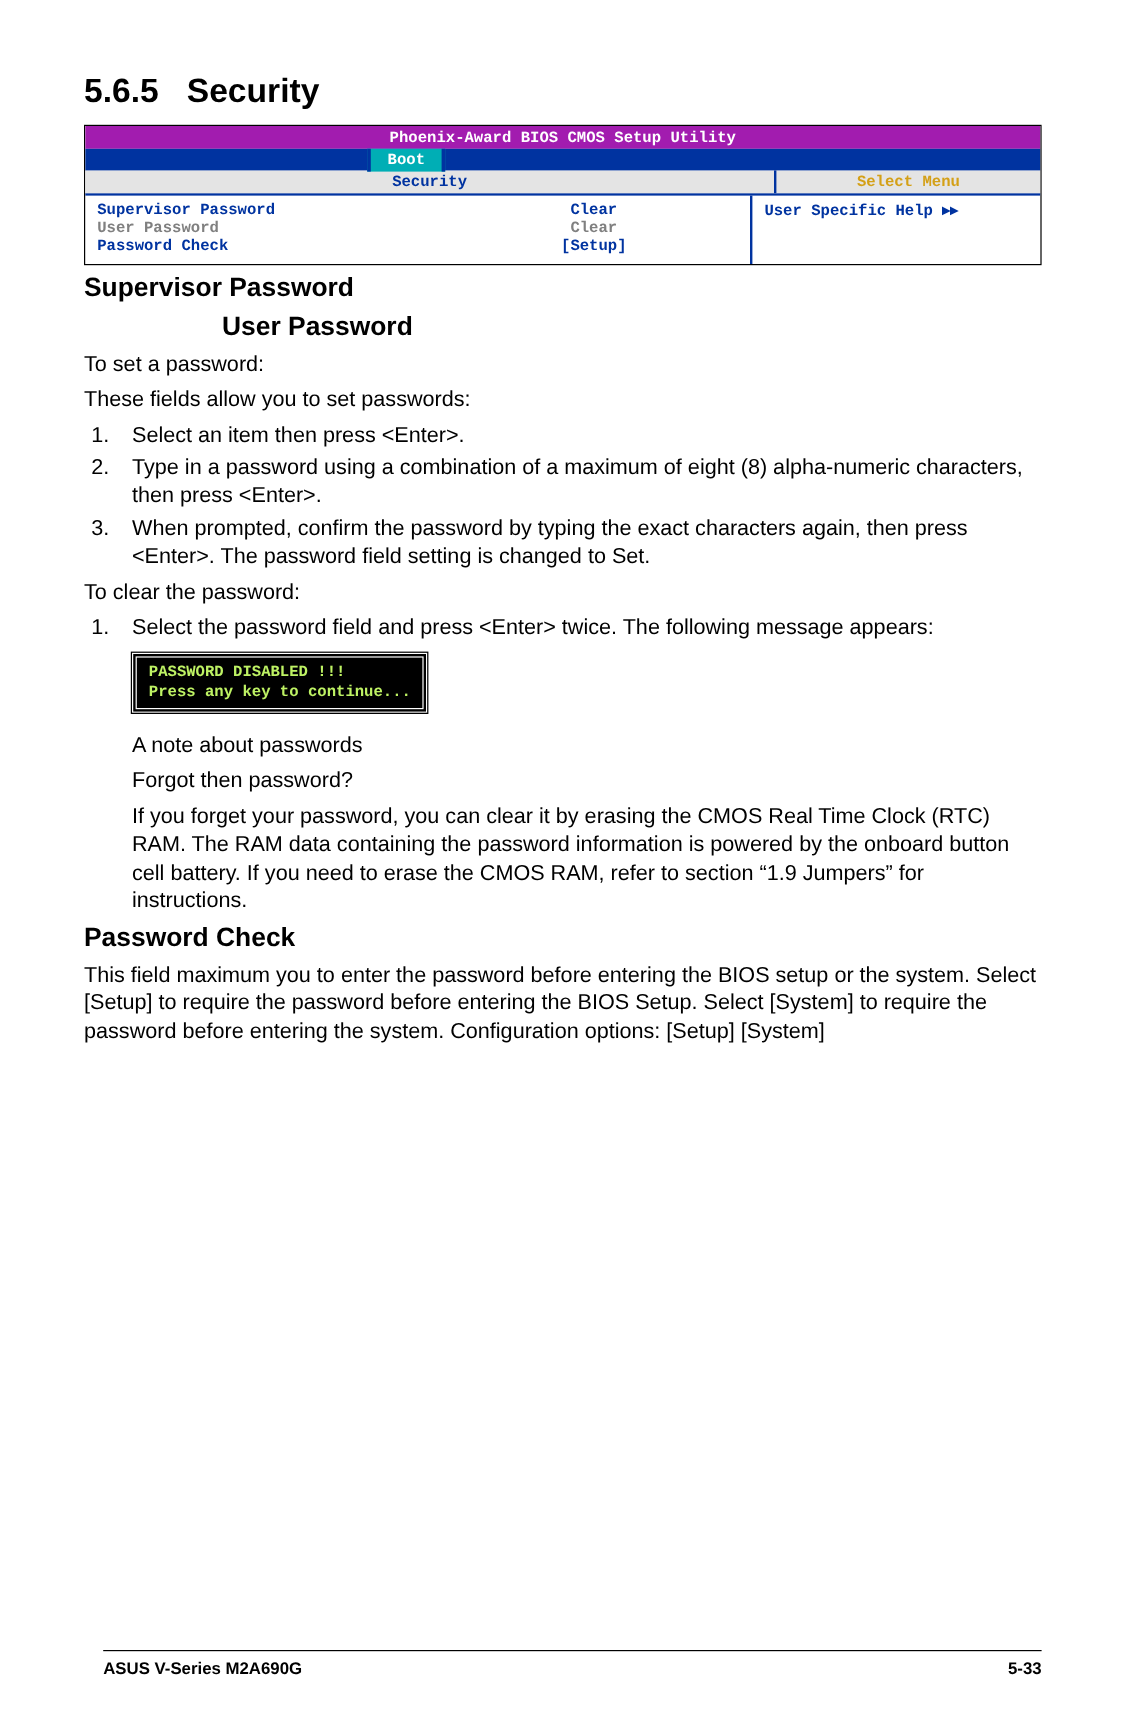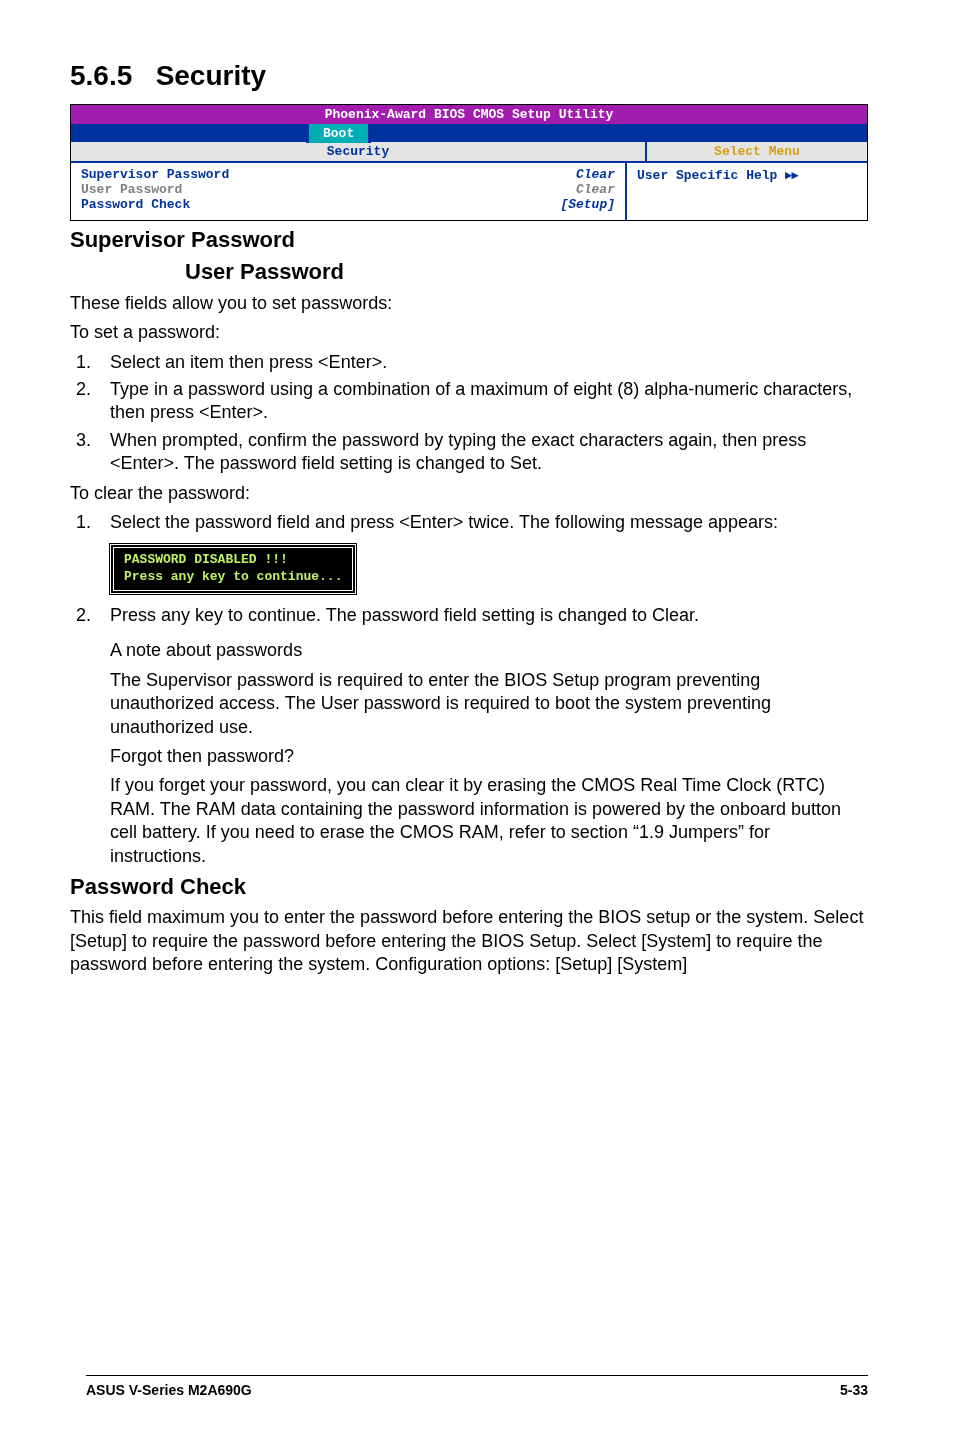--- a/index.html
+++ b/index.html
@@ -80,22 +80,21 @@
     width: 220px;
     border-left: 2px solid #0033A0;
     padding: 4px 10px 8px 10px;
     color: #0033A0;
   }
   .bios-col-label {
     width: 55%;
   }
   .bios-col-value {
     width: 45%;
-    text-align: right;
-    font-style: italic;
+    text-align: center;
   }
   .bios-row-active { color: #0033A0; }
   .bios-row-dim { color: #808080; }
   .heading2 {
     font-size: 22px;
     font-weight: bold;
     margin: 6px 0 2px 0;
     line-height: 1.2;
   }
   .indent2 {
@@ -185,47 +184,43 @@
       <div class="bios-body-right">
         <span>User Specific Help</span>
         <span class="help-arrow">▸▸</span>
       </div>
     </div>
   </div>
 
   <div class="heading2">Supervisor Password</div>
   <div class="heading2 indent2">User Password</div>
 
+  <p class="body-text">To set a password:</p>
   <p class="body-text">These fields allow you to set passwords:</p>
-  <p class="body-text">To set a password:</p>
 
   <ol class="steps">
     <li>Select an item then press &lt;Enter&gt;.</li>
     <li>Type in a password using a combination of a maximum of eight (8) alpha-numeric characters, then press &lt;Enter&gt;.</li>
     <li>When prompted, confirm the password by typing the exact characters again, then press &lt;Enter&gt;. The password field setting is changed to Set.</li>
   </ol>
 
   <p class="body-text">To clear the password:</p>
 
   <ol class="steps">
     <li>Select the password field and press &lt;Enter&gt; twice. The following message appears:</li>
   </ol>
 
   <div class="msg-box">
     <div>PASSWORD DISABLED !!!</div>
     <div>Press any key to continue...</div>
   </div>
 
-  <ol class="steps" start="2">
-    <li>Press any key to continue. The password field setting is changed to Clear.</li>
-  </ol>
 
   <div class="sub-block">
     <p class="body-text">A note about passwords</p>
-    <p class="body-text">The Supervisor password is required to enter the BIOS Setup program preventing unauthorized access. The User password is required to boot the system preventing unauthorized use.</p>
     <p class="body-text">Forgot then password?</p>
     <p class="body-text">If you forget your password, you can clear it by erasing the CMOS Real Time Clock (RTC) RAM. The RAM data containing the password information is powered by the onboard button cell battery. If you need to erase the CMOS RAM, refer to section “1.9 Jumpers” for instructions.</p>
   </div>
 
   <div class="heading2" style="margin-top:2px;">Password Check</div>
   <p class="body-text">This field maximum you to enter the password before entering the BIOS setup or the system. Select [Setup] to require the password before entering the BIOS Setup. Select [System] to require the password before entering the system. Configuration options: [Setup] [System]</p>
 
   <div class="footer">
     <span>ASUS V-Series M2A690G</span>
     <span>5-33</span>

